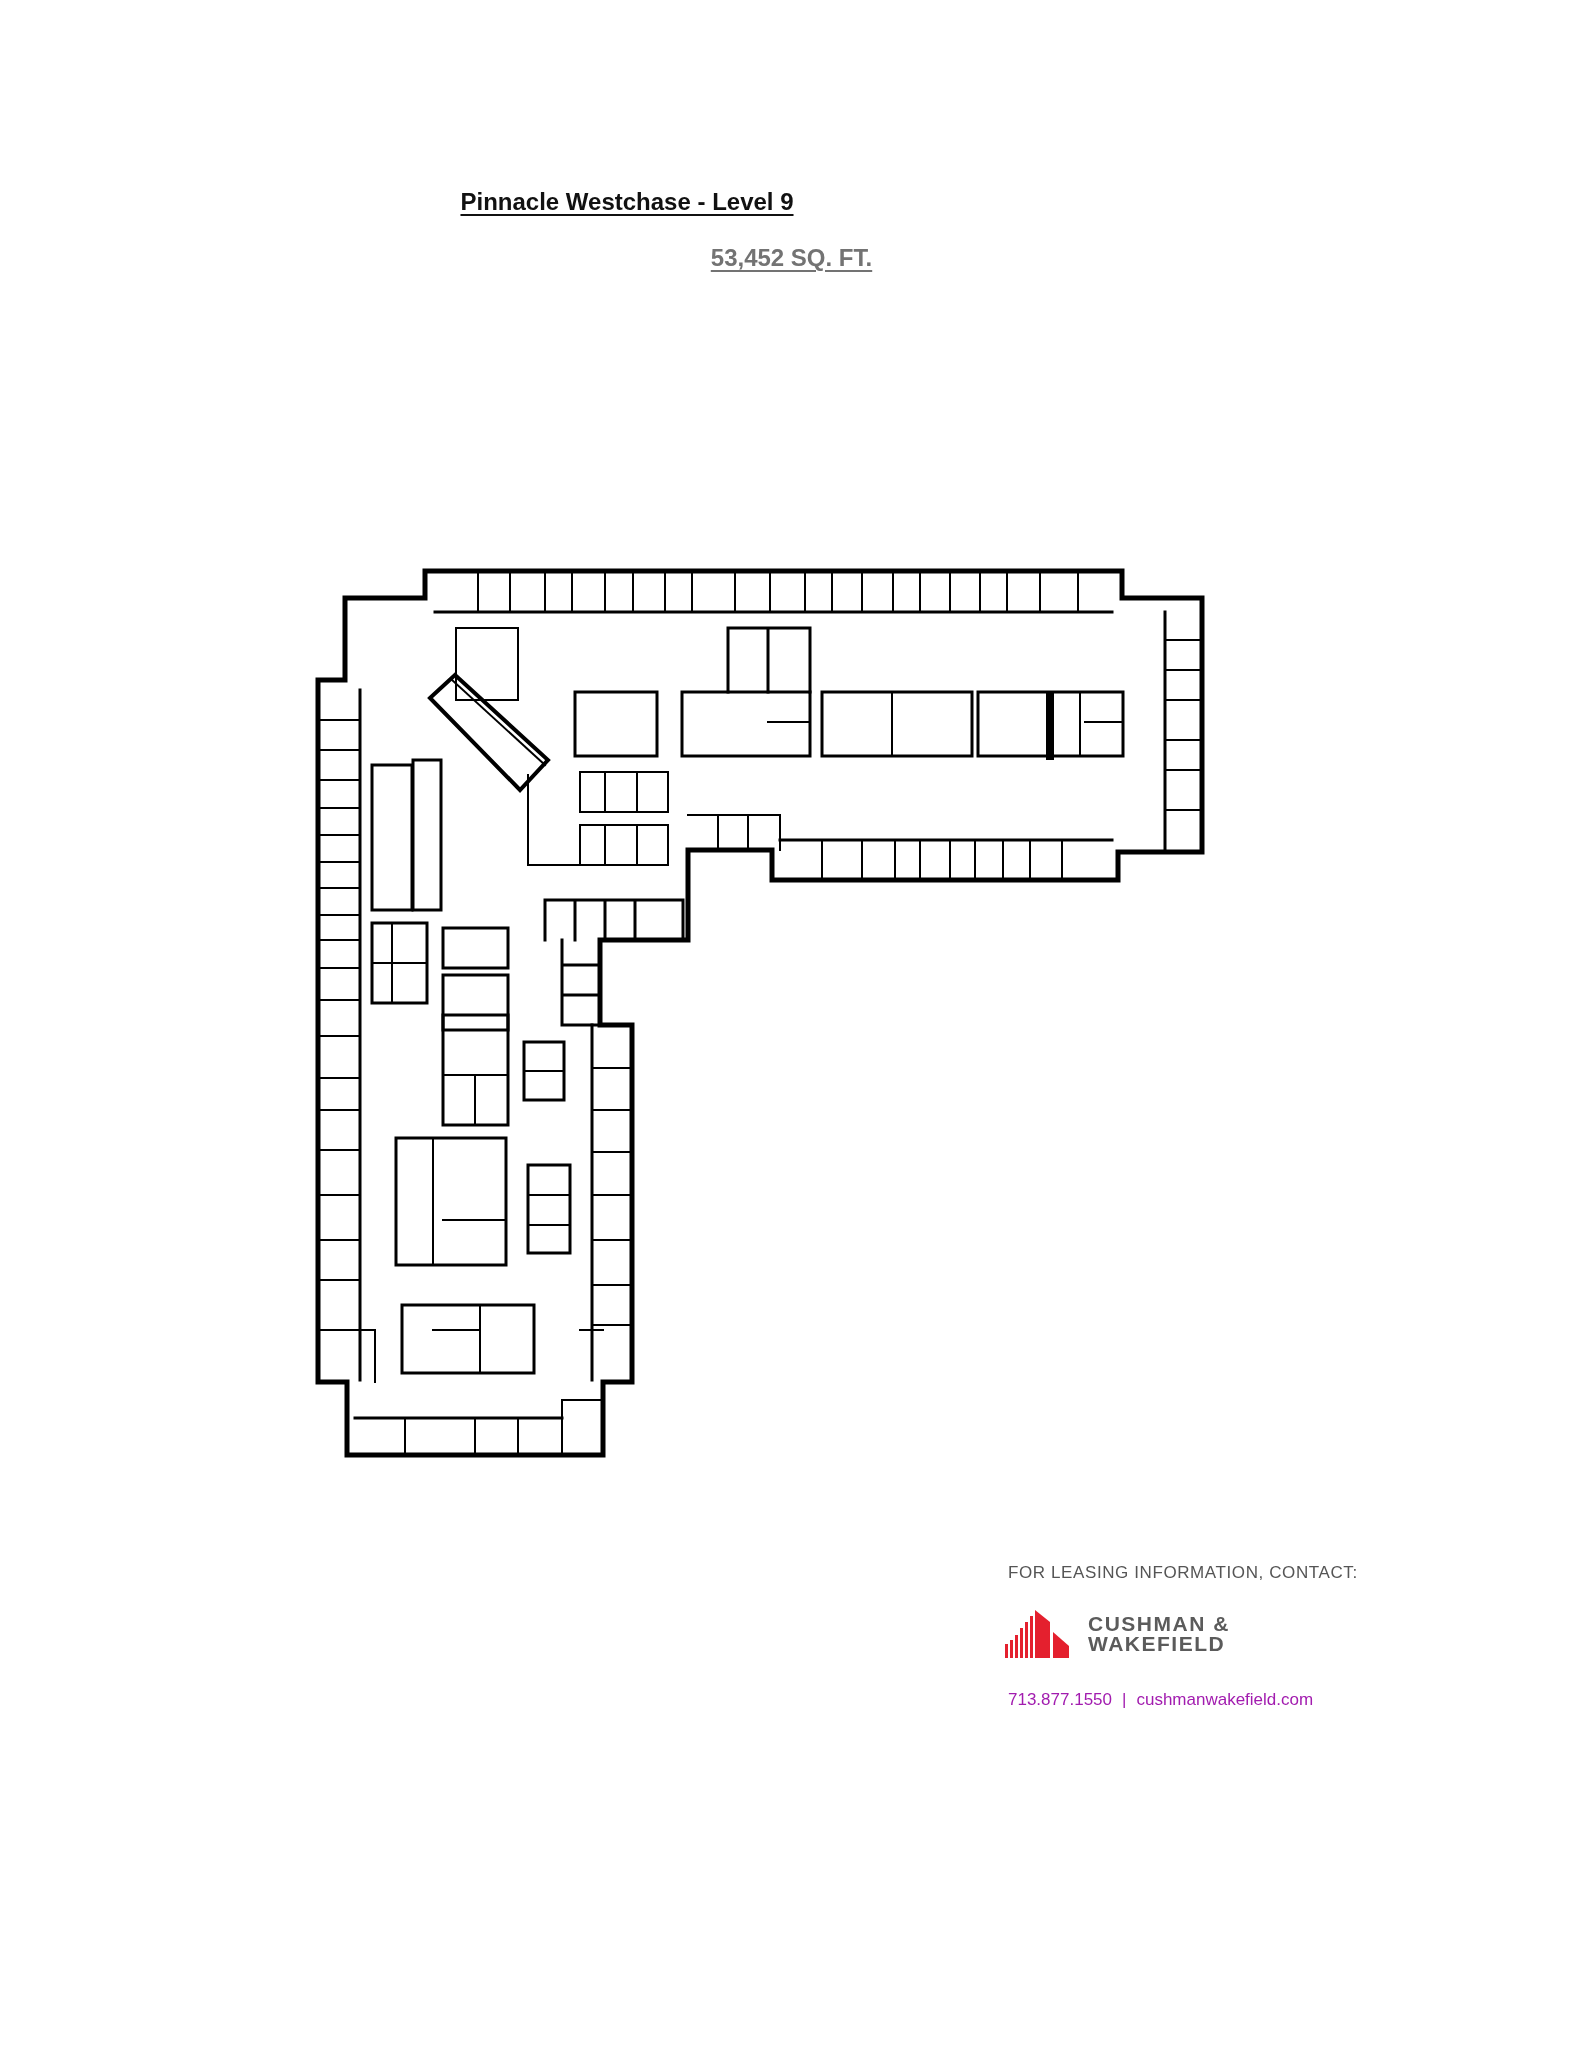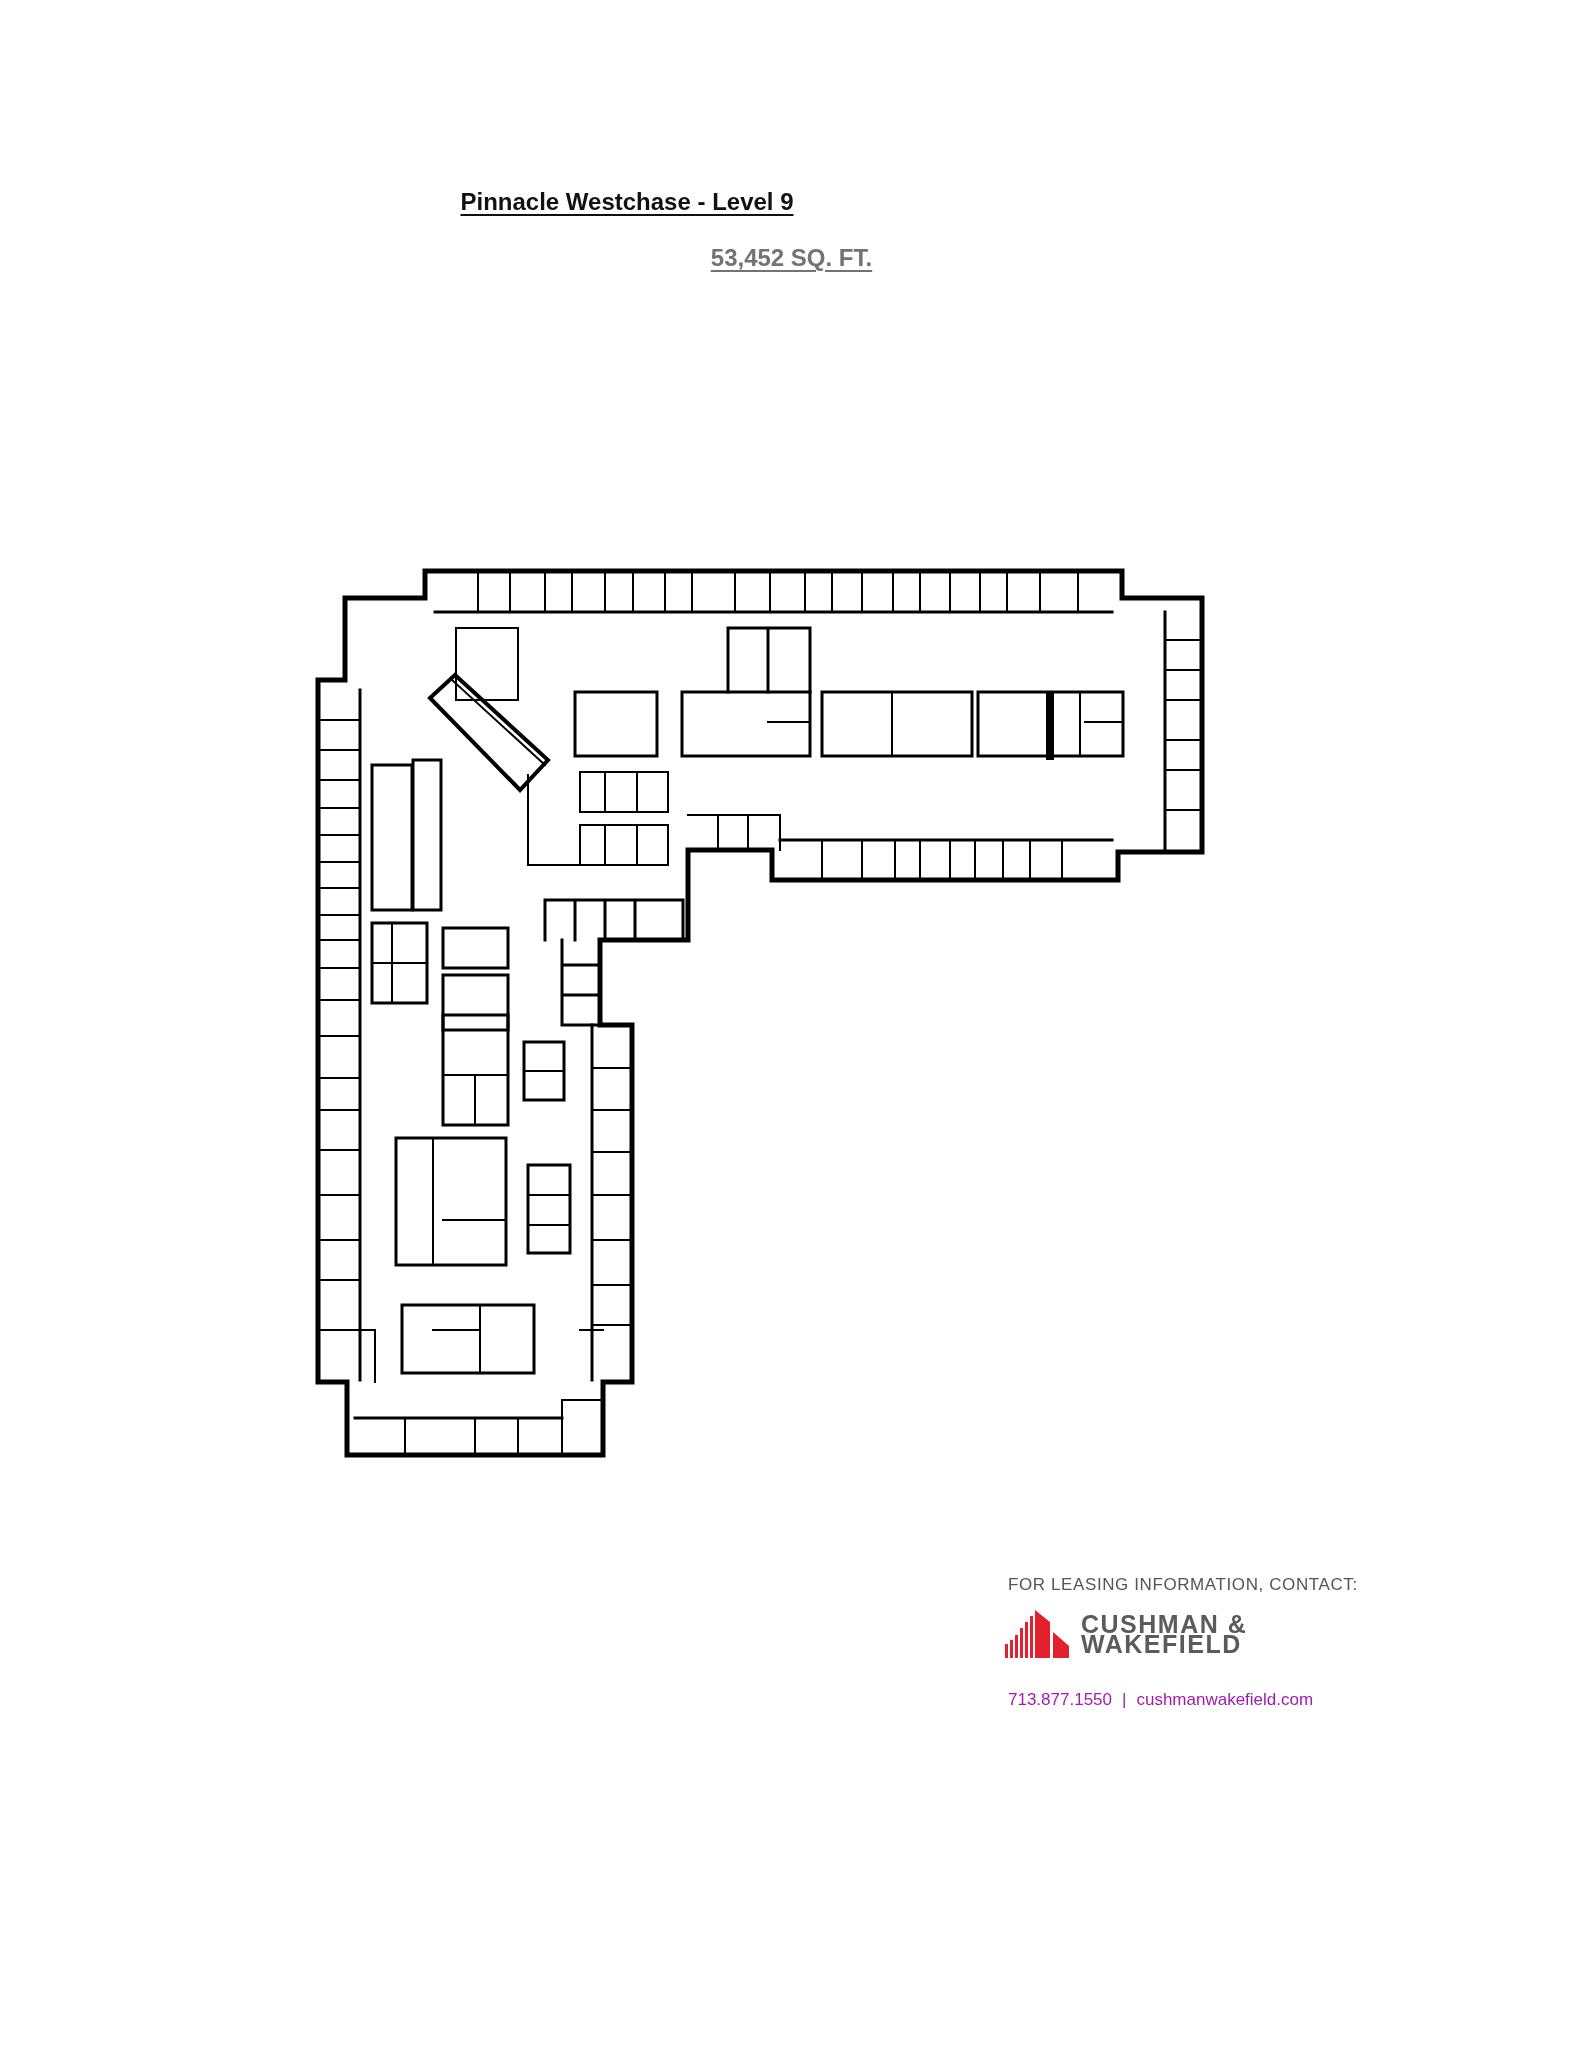--- a/index.html
+++ b/index.html
@@ -10,24 +10,24 @@
     color: #111; text-decoration: underline; text-underline-offset: 4px;
   }
   .subtitle {
     position: absolute; left: 0; width: 1583px; top: 244px; text-align: center;
     font-family: "Liberation Sans", sans-serif; font-weight: bold; font-size: 24px;
     color: #737373; text-decoration: underline; text-underline-offset: 4px;
   }
   .plan { position: absolute; left: 0; top: 0; }
   .contact {
     position: absolute; left: 1008px; top: 1563px;
-    font-size: 17px; letter-spacing: 0.6px; color: #555; margin-top: 12px;
+    font-size: 17px; letter-spacing: 0.6px; color: #555;
   }
   .logo { position: absolute; left: 1005px; top: 1610px; display: flex; align-items: center; }
-  .logo-text { margin-left: 10px; color: #5b5b5b; font-weight: bold; font-size: 25px; line-height: 20px; letter-spacing: 1.5px; }
+  .logo-text { margin-left: 17px; color: #5b5b5b; font-weight: bold; font-size: 21px; line-height: 20px; letter-spacing: 1.5px; }
   .phone-line { position: absolute; left: 1008px; top: 1690px; font-size: 17px; color: #a21caf; }
   .phone-line .sep { margin: 0 10px; }
 </style>
 </head>
 <body>
 
 <div class="title">Pinnacle Westchase - Level 9</div>
 <div class="subtitle">53,452 SQ. FT.</div>
 
 <svg class="plan" width="1583" height="2048" viewBox="0 0 1583 2048">

